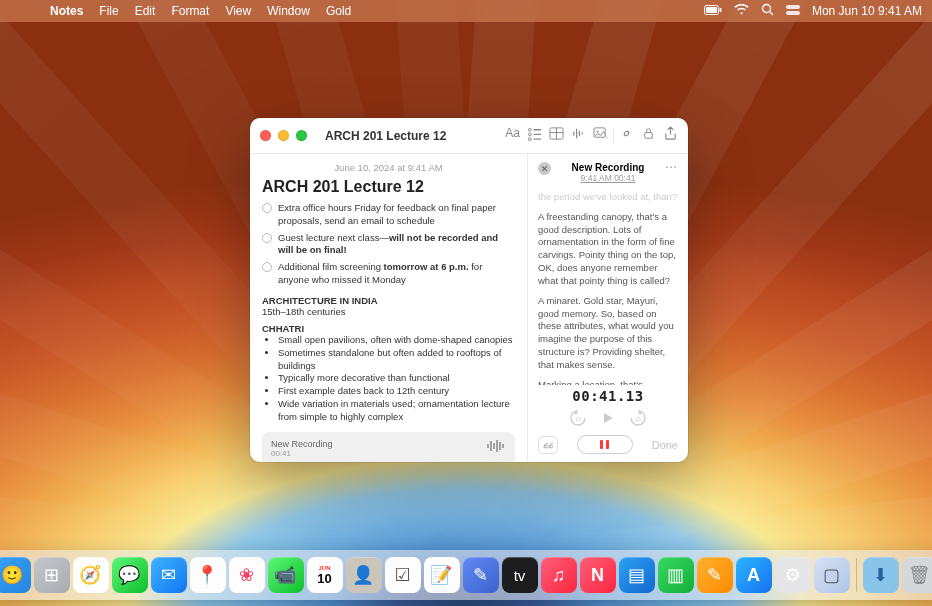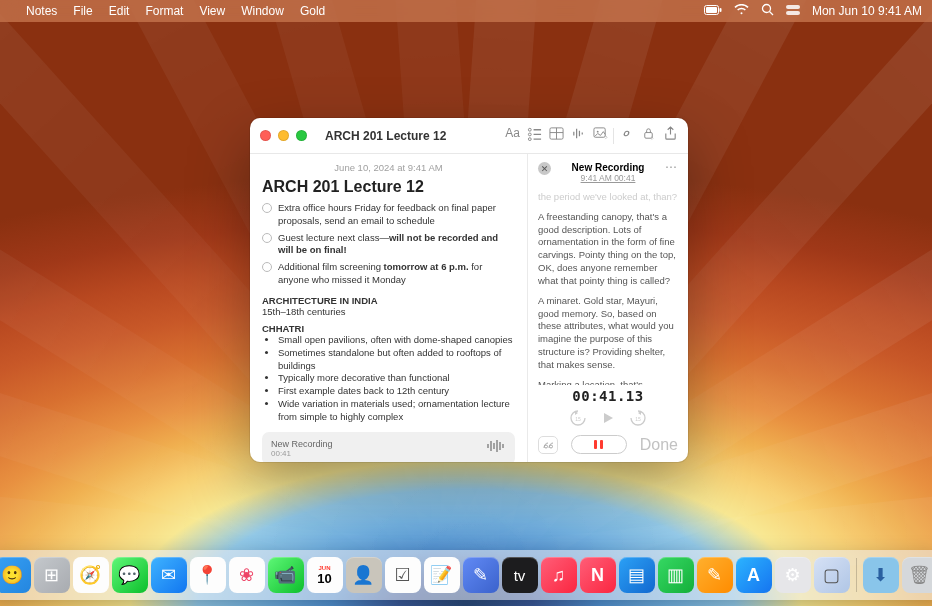--- a/index.html
+++ b/index.html
@@ -31,21 +31,21 @@
 
 .menubar {
   position: absolute; top: 0; left: 0; right: 0; height: 22px;
   background: rgba(200,120,80,0.75);
   backdrop-filter: blur(12px);
   display: flex; align-items: center;
   padding: 0 10px; color: #fff;
   font-size: 12px; gap: 16px;
 }
 .menubar .apple { font-size: 13px; }
-.menubar .app-name { font-weight: 400; }
+.menubar .app-name { font-weight: 700; margin-left: 24px; }
 .menubar .right { margin-left: auto; display: flex; align-items: center; gap: 12px; }
 .menubar .right .clock { font-weight: 500; }
 
 
 .window {
   position: absolute;
   left: 250px; top: 118px;
   width: 438px; height: 344px;
   background: #fff;
   border-radius: 10px;
@@ -118,21 +118,21 @@
 .controls-row .play { width: 14px; height: 14px; color: #ccc; }
 .bottom-row { display: flex; align-items: center; gap: 10px; }
 .quote-btn { width: 20px; height: 18px; border: 1px solid #ddd; border-radius: 5px; display:flex;align-items:center;justify-content:center; color:#aaa; }
 .rec-btn {
   flex: 0 0 auto; margin: 0 auto;
   width: 56px; height: 19px; border-radius: 10px;
   border: 1px solid #ccc; display: flex; align-items: center; justify-content: center;
 }
 .rec-btn .pause { display: flex; gap: 3px; }
 .rec-btn .pause span { width: 3px; height: 9px; background: #ff3b30; border-radius: 1px; }
-.done { font-size: 16px; color: #c2c2c2; }
+.done { font-size: 11px; color: #c2c2c2; }
 
 
 .dock-wrap { position: absolute; left: 0; right: 0; bottom: 6px; display: flex; justify-content: center; }
 .dock {
   height: 50px; padding: 4px 8px;
   background: rgba(235,235,240,0.55);
   border-radius: 14px;
   display: flex; align-items: center; gap: 3px;
   box-shadow: 0 6px 20px rgba(0,0,0,0.25);
 }

